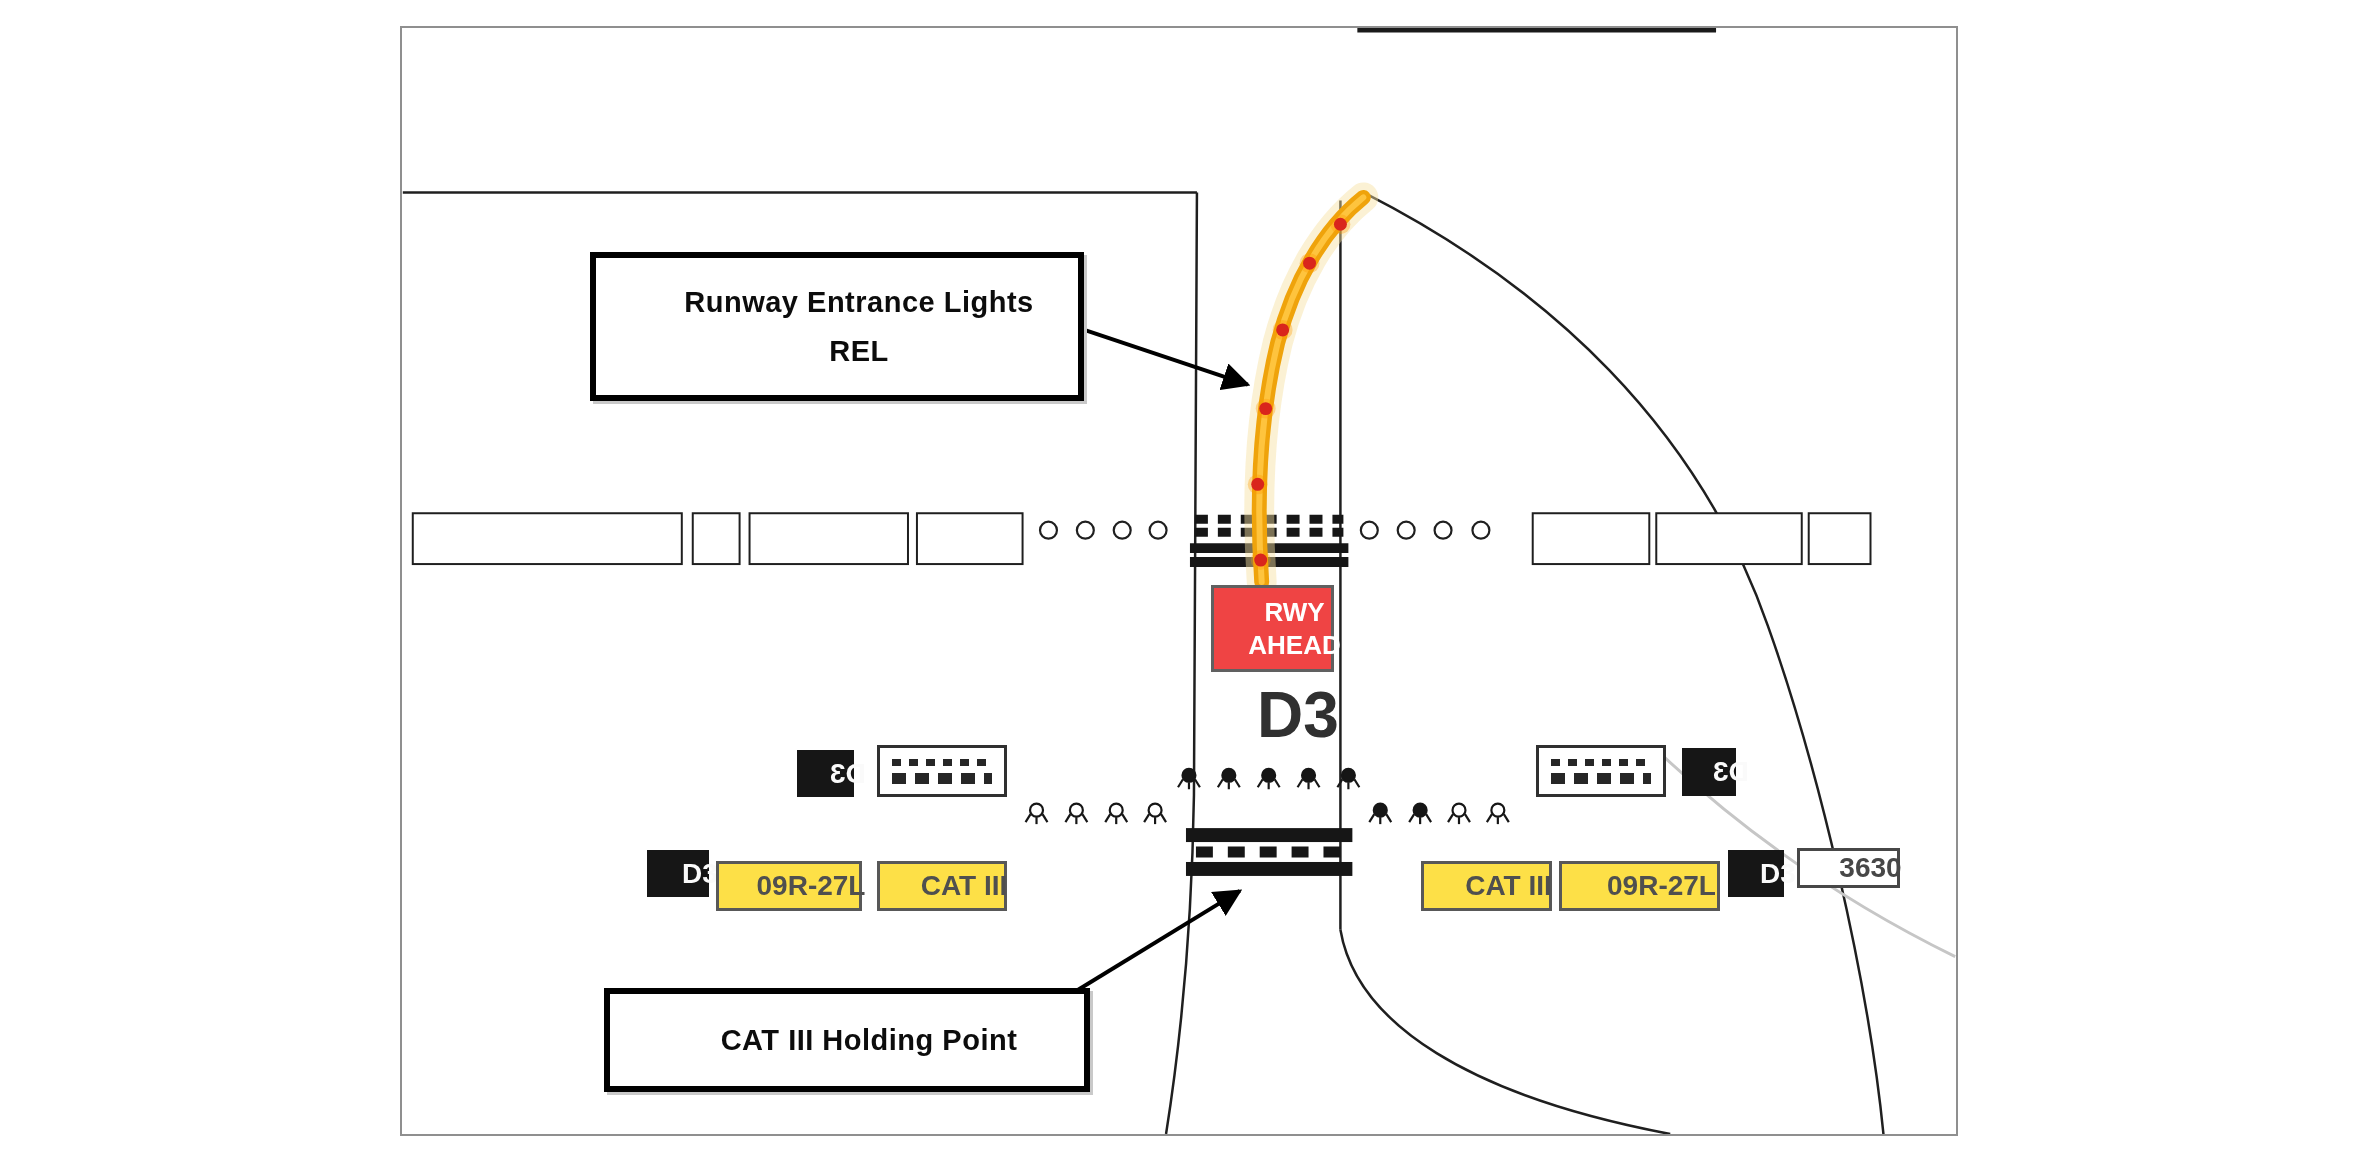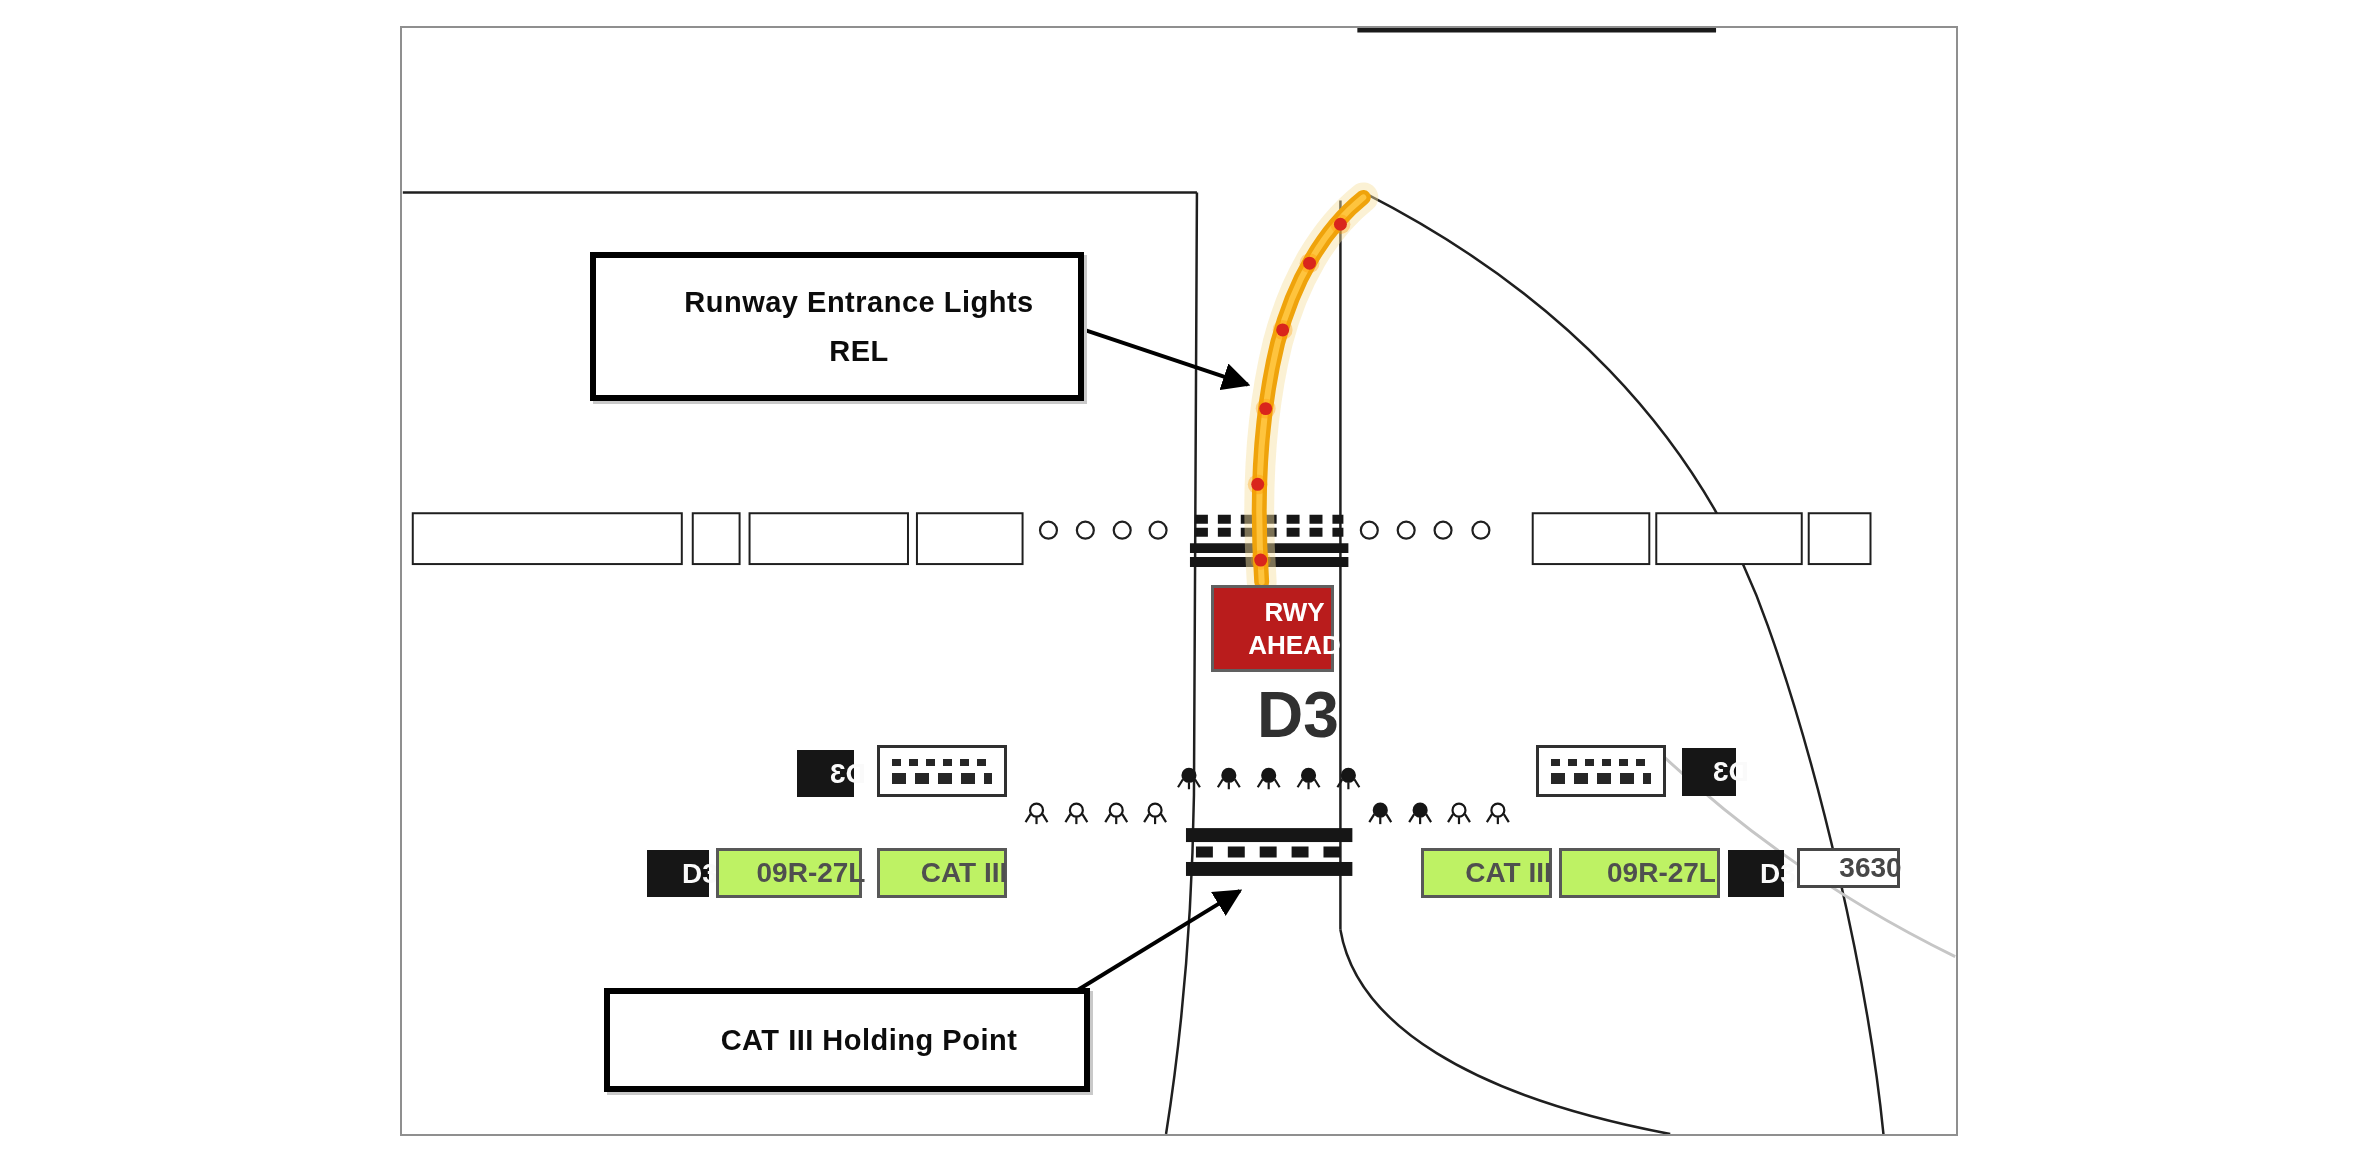--- a/index.html
+++ b/index.html
@@ -30,25 +30,25 @@
     gap:16px;
     font-size:29px; font-weight:bold; color:#0c0c0c;
     text-align:center; letter-spacing:0.5px;
   }
 
   .sign{
     display:flex; align-items:center; justify-content:center;
     font-weight:bold; font-size:28px; white-space:nowrap;
   }
   .sign-loc{ background:#161616; color:#fafafa; }
-  .sign-rwy{ background:#bef264; color:#4f4f4f; border:3px solid #585858; }
+  .sign-rwy{ background:#fde047; color:#4f4f4f; border:3px solid #585858;margin-top:13px; }
   .sign-dist{ background:#fff; color:#474747; border:3px solid #474747; }
 
   .rwy-ahead{
-    background:#b91c1c; border:3px solid #606060; color:#fff;
+    background:#ef4444; border:3px solid #606060; color:#fff;
     font-weight:bold; font-size:26px; line-height:1.25;
     display:flex; flex-direction:column; align-items:center; justify-content:center;
     text-align:center;
   }
 
   .pavement-label{
     font-size:64px; font-weight:600; color:#303030;
     display:flex; align-items:center; justify-content:center;
   }
 

